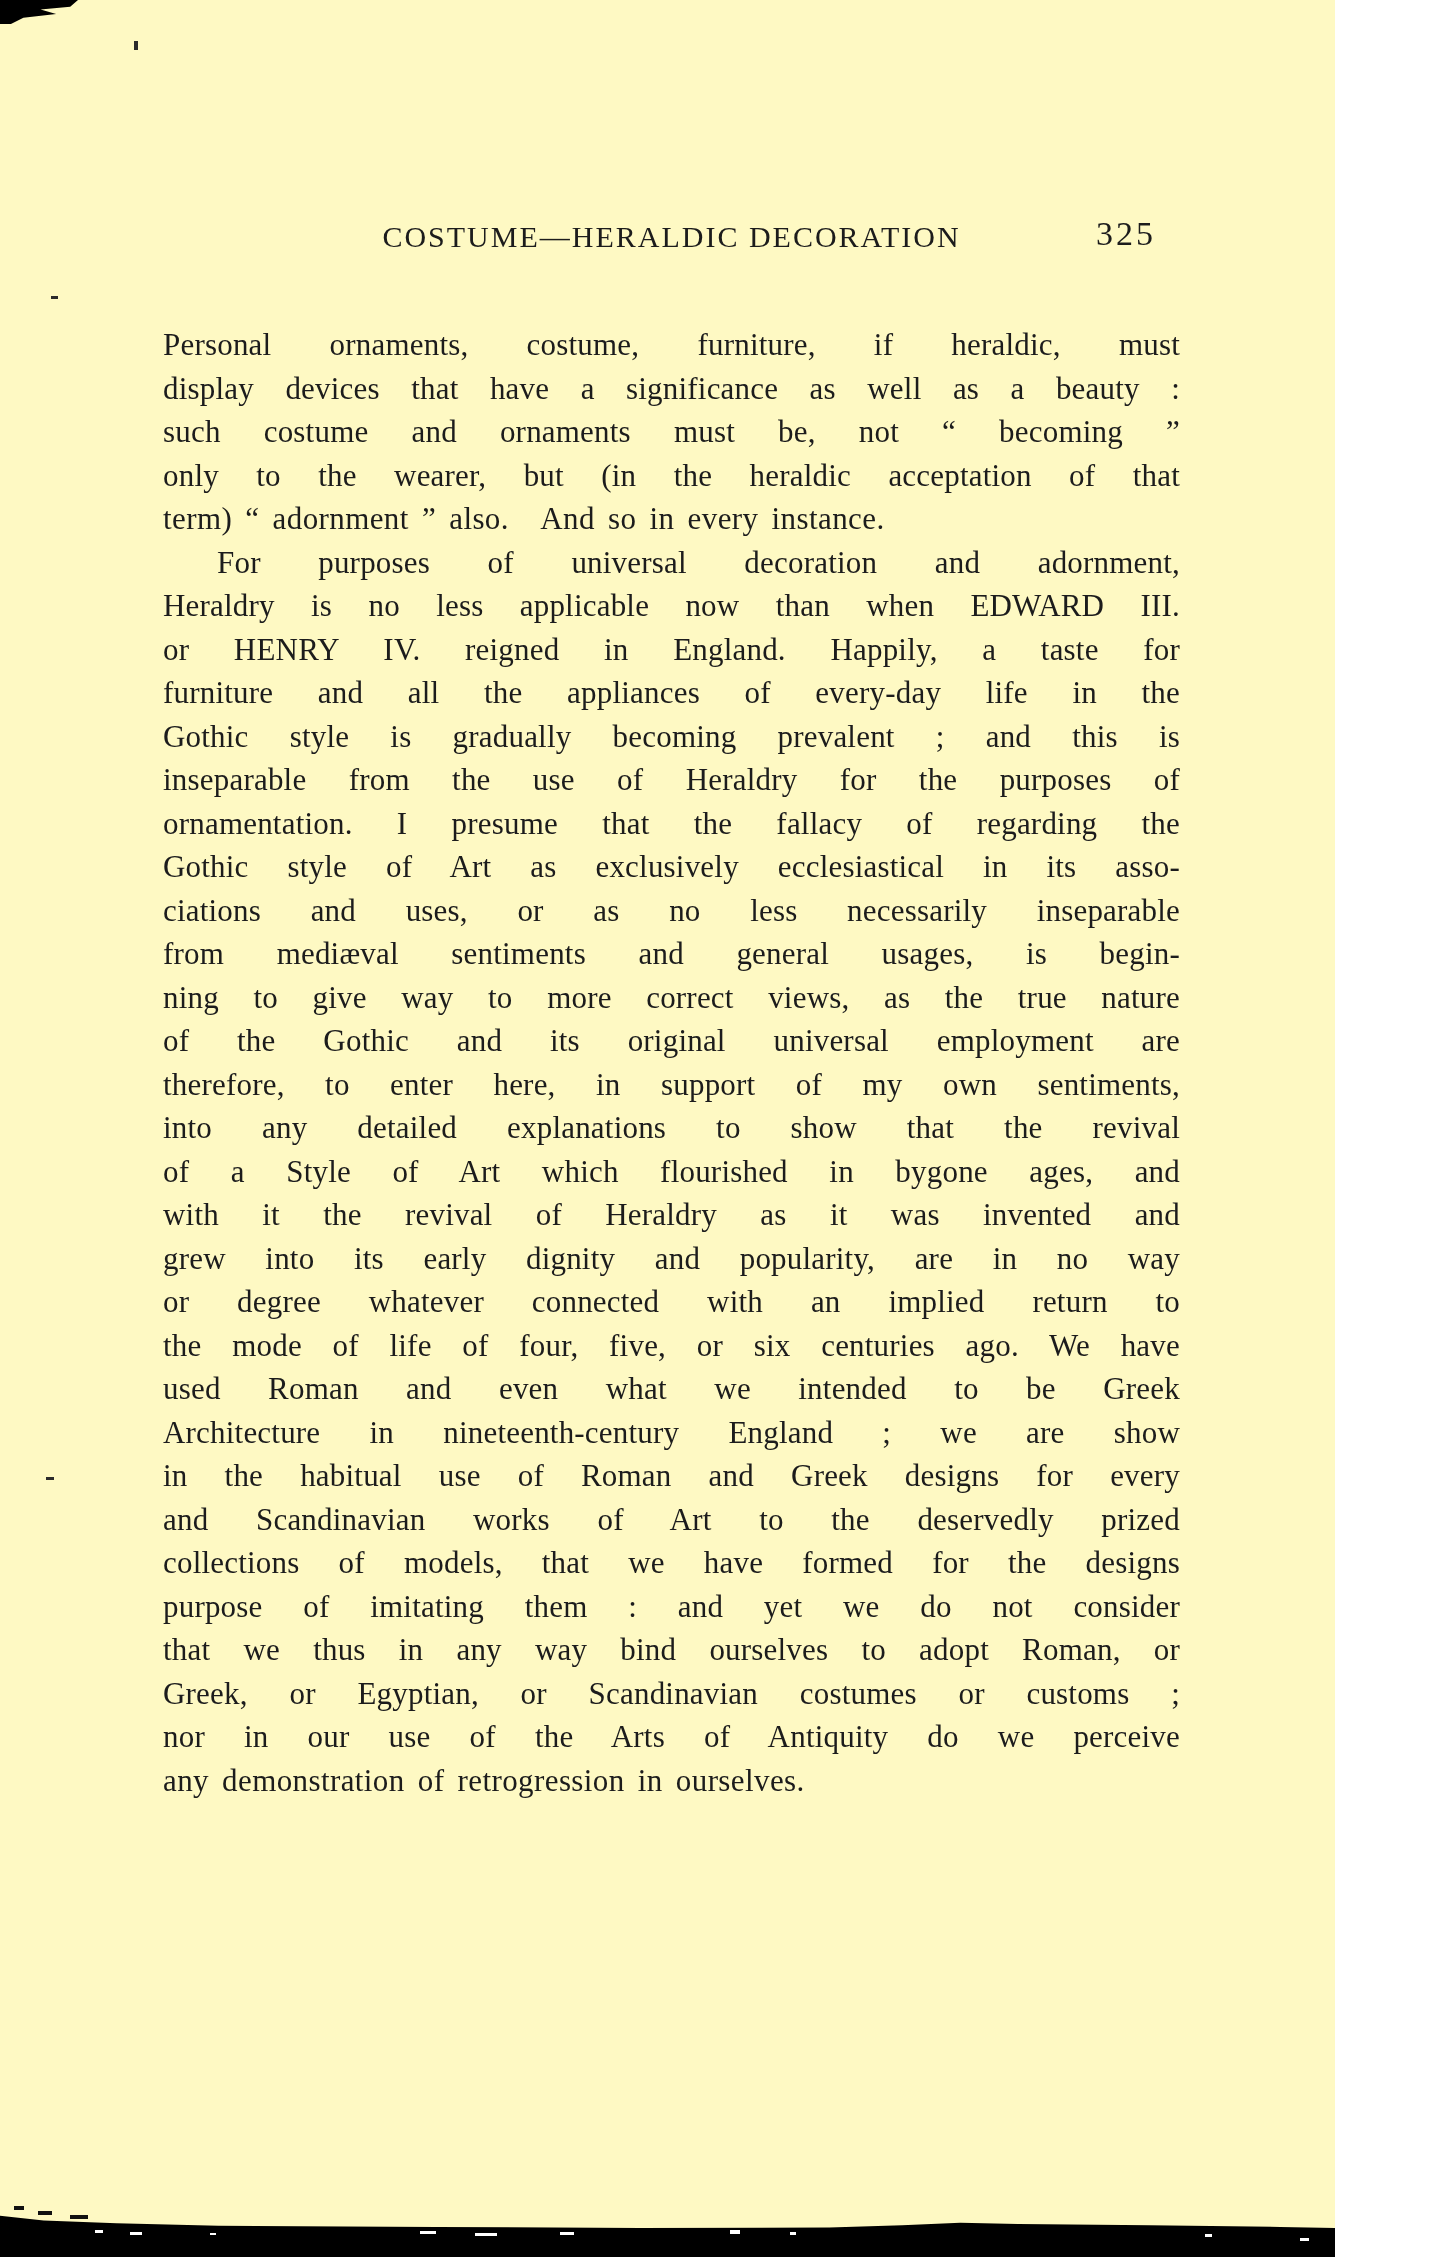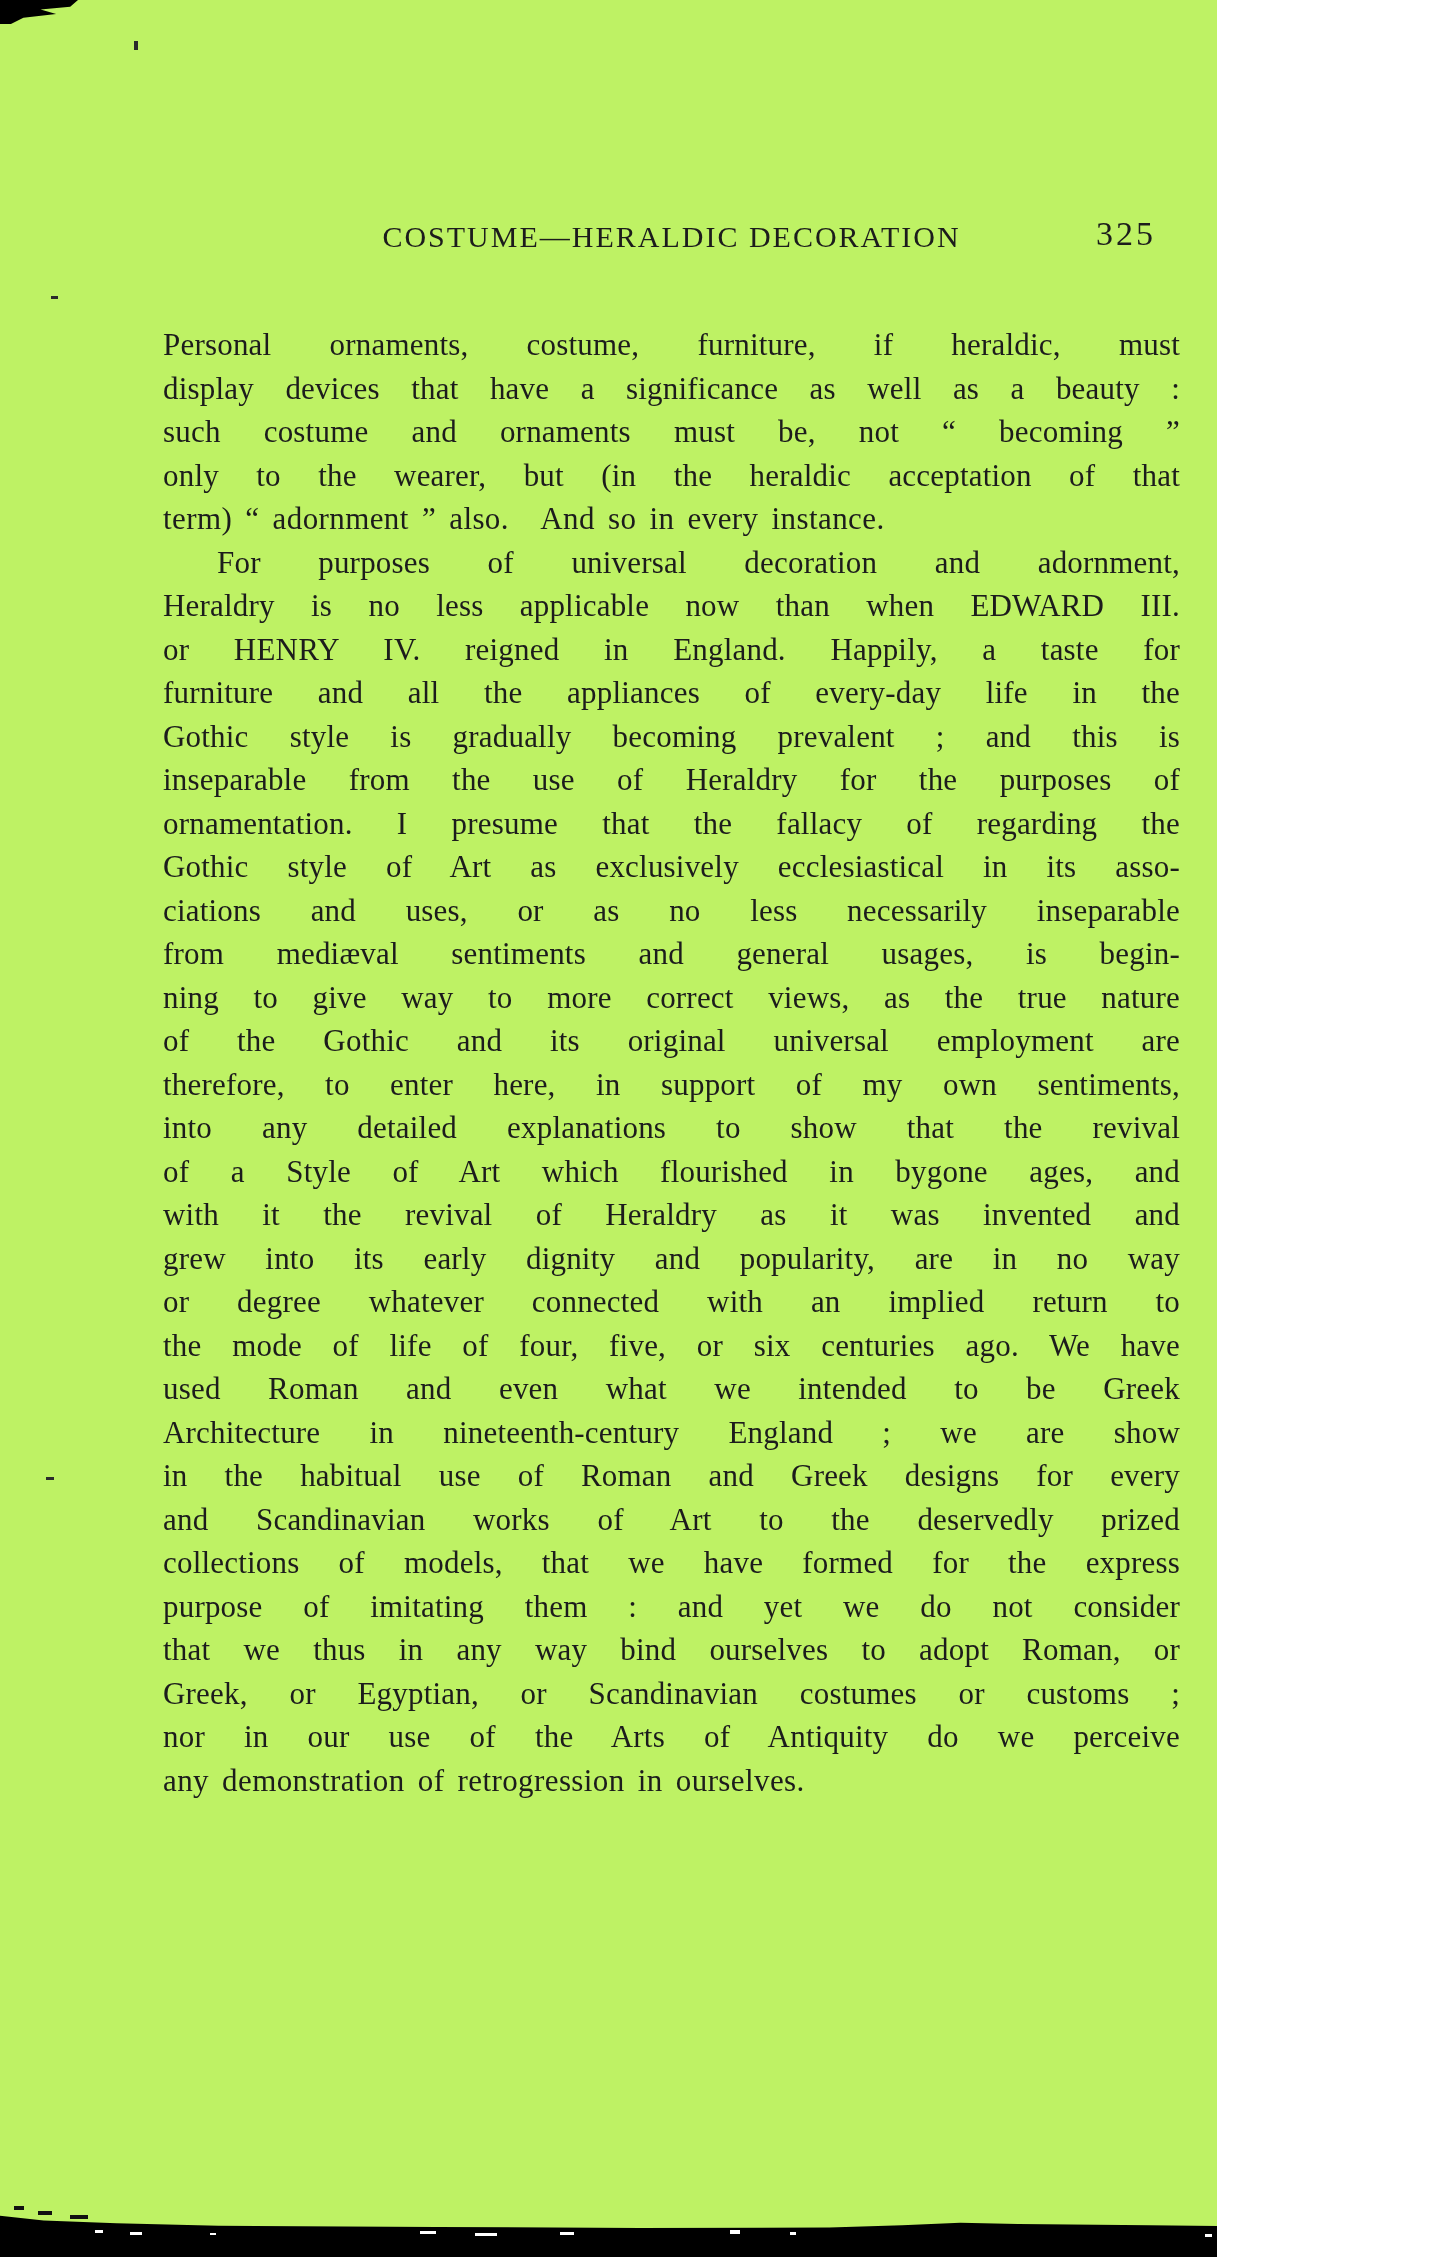--- a/index.html
+++ b/index.html
@@ -1,20 +1,20 @@
 <!DOCTYPE html>
 <html><head>
 <meta charset="utf-8">
 <style>
   html, body { margin: 0; padding: 0; background: #ffffff; }
   .page {
     position: relative;
-    width: 1217px;
+    width: 1335px;
     height: 2257px;
-    background: #bef264;
+    background: #fef9c3;
     overflow: hidden;
     font-family: "Liberation Serif", serif;
     color: #1c1c1c;
   }
 
   
   .header {
     position: absolute;
     left: 163px;
     top: 218px;
@@ -159,21 +159,21 @@
       <div class="line">into any detailed explanations to show that the revival</div>
       <div class="line">of a Style of Art which flourished in bygone ages, and</div>
       <div class="line">with it the revival of Heraldry as it was invented and</div>
       <div class="line">grew into its early dignity and popularity, are in no way</div>
       <div class="line">or degree whatever connected with an implied return to</div>
       <div class="line">the mode of life of four, five, or six centuries ago. We have</div>
       <div class="line">used Roman and even what we intended to be Greek</div>
       <div class="line">Architecture in nineteenth-century England ; we are show</div>
       <div class="line">in the habitual use of Roman and Greek designs for every</div>
       <div class="line">and Scandinavian works of Art to the deservedly prized</div>
-      <div class="line">collections of models, that we have formed for the express</div>
+      <div class="line">collections of models, that we have formed for the designs</div>
       <div class="line">purpose of imitating them : and yet we do not consider</div>
       <div class="line">that we thus in any way bind ourselves to adopt Roman, or</div>
       <div class="line">Greek, or Egyptian, or Scandinavian costumes or customs ;</div>
       <div class="line">nor in our use of the Arts of Antiquity do we perceive</div>
       <div class="line end">any demonstration of retrogression in ourselves.</div>
     </div>
 
   <div class="right-bar"></div>
 
   <div class="bottom-band">

